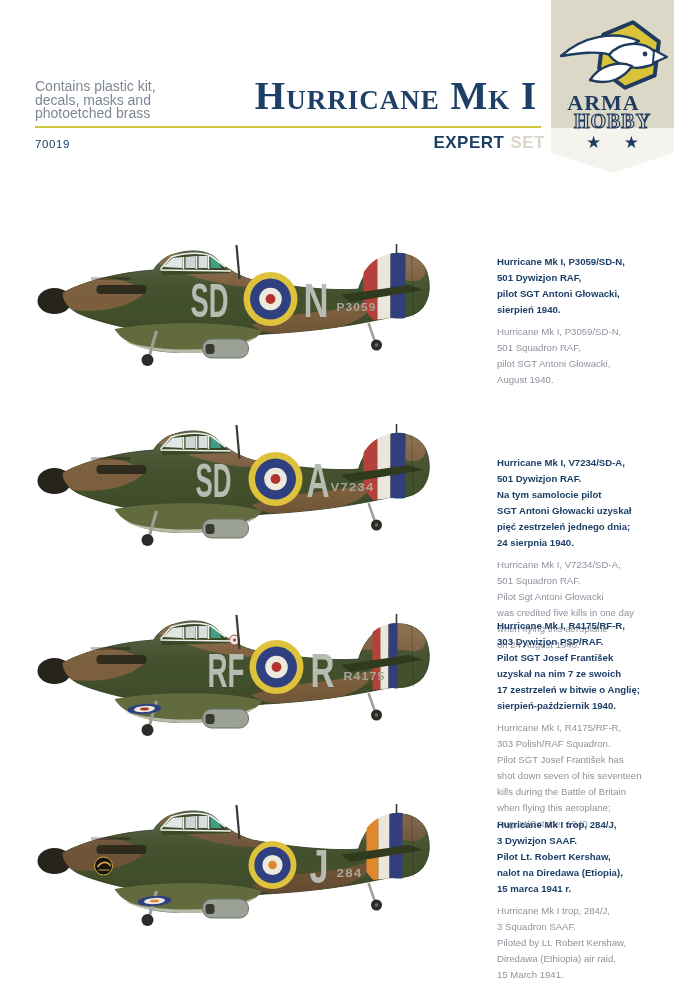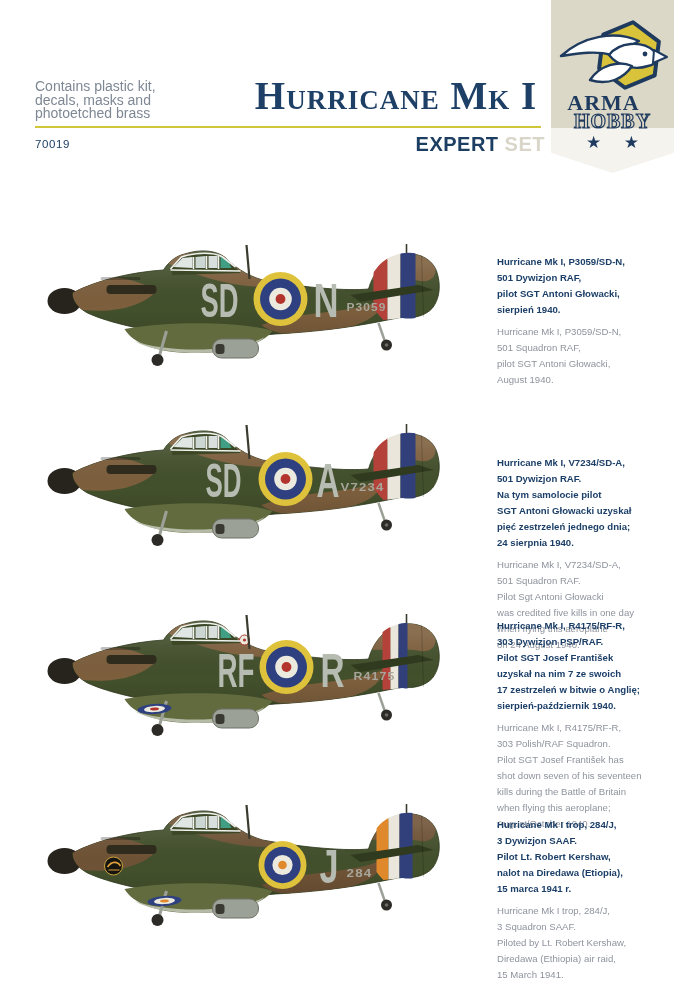--- a/index.html
+++ b/index.html
@@ -7,40 +7,40 @@
         font-family:"Liberation Sans",sans-serif;}
   .abs{position:absolute;}
 
   
   .contains-note{left:35px;top:80px;font-size:14px;line-height:13.5px;color:#7e8794;white-space:pre-line;}
   .rule{left:35px;top:126px;width:506px;height:2px;background:#cfc639;}
   .kit-number{left:35px;top:138px;font-size:11.5px;font-weight:400;color:#1d3e63;letter-spacing:.6px;}
   .title{left:196px;top:76px;width:400px;text-align:center;
          font-family:"Liberation Serif",serif;font-variant:small-caps;font-weight:700;
          font-size:39px;line-height:40px;color:#1e3f66;letter-spacing:1px;}
-  .series{left:245px;top:133px;width:300px;text-align:right;font-size:20px;letter-spacing:.5px;}
+  .series{left:245px;top:133px;width:300px;text-align:right;font-size:17px;letter-spacing:.5px;}
   .series .expert{font-weight:800;color:#1d3e63;}
   .series .set{font-weight:700;color:#d9d5c8;margin-left:6px;}
 
   
   .banner{left:551px;top:0;width:123px;height:180px;}
   .banner-top{position:absolute;left:0;top:0;width:123px;height:128px;background:#dcd8c7;}
   .banner-bottom{position:absolute;left:0;top:128px;width:123px;height:45px;background:#f4f3ee;
                  clip-path:polygon(0 0,100% 0,100% 55%,50% 100%,0 55%);}
   .stars{position:absolute;left:0;top:132px;width:123px;text-align:center;
          color:#1e3a5f;font-size:17px;letter-spacing:9px;text-indent:9px;}
   .brand-arma{position:absolute;left:0;top:90px;width:105px;text-align:center;
               font-family:"Liberation Serif",serif;font-weight:700;font-size:22px;
               color:#1e3a5f;letter-spacing:1px;}
   .brand-hobby{position:absolute;left:0;top:110px;width:123px;text-align:center;
                font-family:"Liberation Serif",serif;font-weight:700;font-size:20px;
                color:#dcd8c7;-webkit-text-stroke:1.2px #1e3a5f;letter-spacing:1px;}
 
   
-  .aircraft{width:445px;height:140px;left:14px;}
+  .aircraft{width:445px;height:140px;left:4px;}
   .aircraft svg{display:block;width:100%;height:100%;}
   .caption{left:497px;width:172px;}
   .caption p{margin:0;white-space:pre-line;font-size:9.6px;line-height:16px;}
   .caption p.pl{font-weight:700;color:#1c3f68;margin-bottom:6px;}
   .caption p.en{font-weight:400;color:#8e939d;}
 </style>
 </head>
 <body>
 
 <div class="page">

